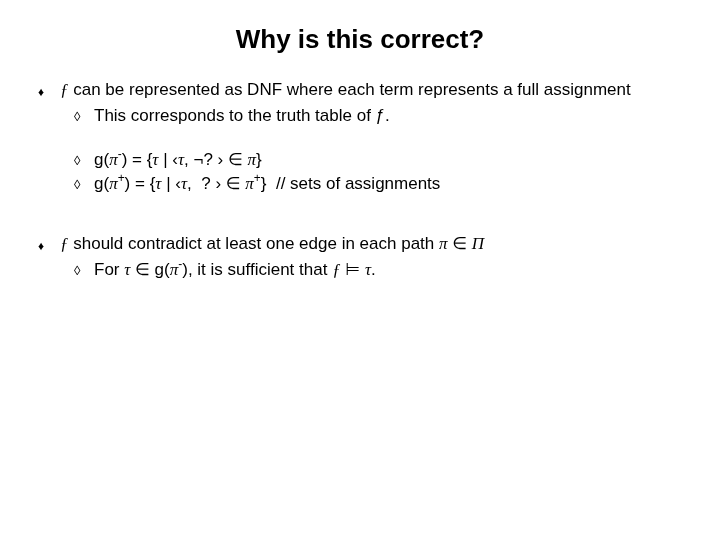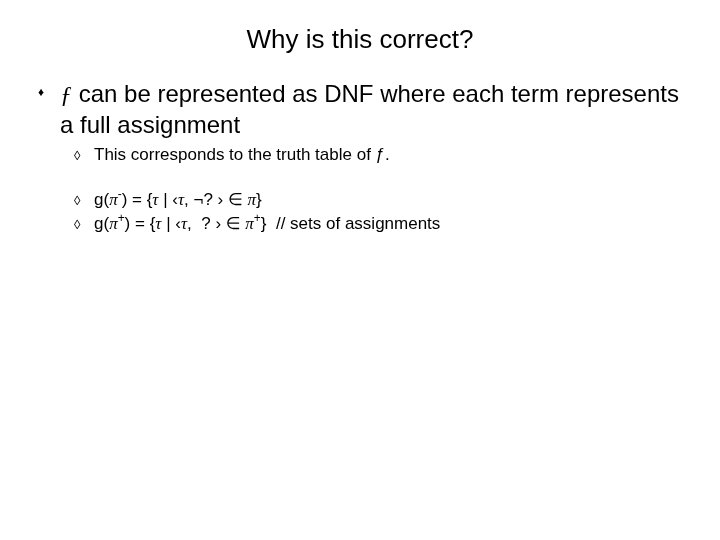--- a/index.html
+++ b/index.html
@@ -14,25 +14,25 @@
   }
   .slide {
     box-sizing: border-box;
     width: 720px;
     height: 540px;
     padding: 18px 34px 20px 34px;
   }
   .title {
     text-align: center;
     font-size: 26px;
-    font-weight: normal;
+    font-weight: bold;
     margin: 6px 0 24px 0;
   }
   .b1 {
-    font-size: 24px;
+    font-size: 17px;
     line-height: 1.28;
     margin: 0 0 4px 0;
     padding-left: 26px;
     position: relative;
   }
   .b1::before {
     content: "♦";
     font-family: Arial, sans-serif;
     font-size: 12px;
     position: absolute;
@@ -80,14 +80,20 @@
 
   <div class="b2">
     g(<span class="sym">π</span><sup>-</sup>) = {<span class="sym">τ</span> | ‹<span class="sym">τ</span>, ¬? › <span class="up">∈</span> <span class="sym">π</span>}
   </div>
   <div class="b2">
     g(<span class="sym">π</span><sup>+</sup>) = {<span class="sym">τ</span> | ‹<span class="sym">τ</span>, &nbsp;? › <span class="up">∈</span> <span class="sym">π</span><sup>+</sup>} &nbsp;// sets of assignments
   </div>
 
   <div class="sp-lg"></div>
 
+  <div class="b1">
+    <span class="sym">ƒ</span> should contradict at least one edge in each path <span class="sym">π</span> <span class="up">∈</span> <span class="sym">Π</span>
+  </div>
+  <div class="b2">
+    For <span class="sym">τ</span> <span class="up">∈</span> g(<span class="sym">π</span><sup>-</sup>), it is sufficient that <span class="sym">ƒ</span> ⊨ <span class="sym">τ</span>.
+  </div>
 
 </div>
 
 </body></html>

